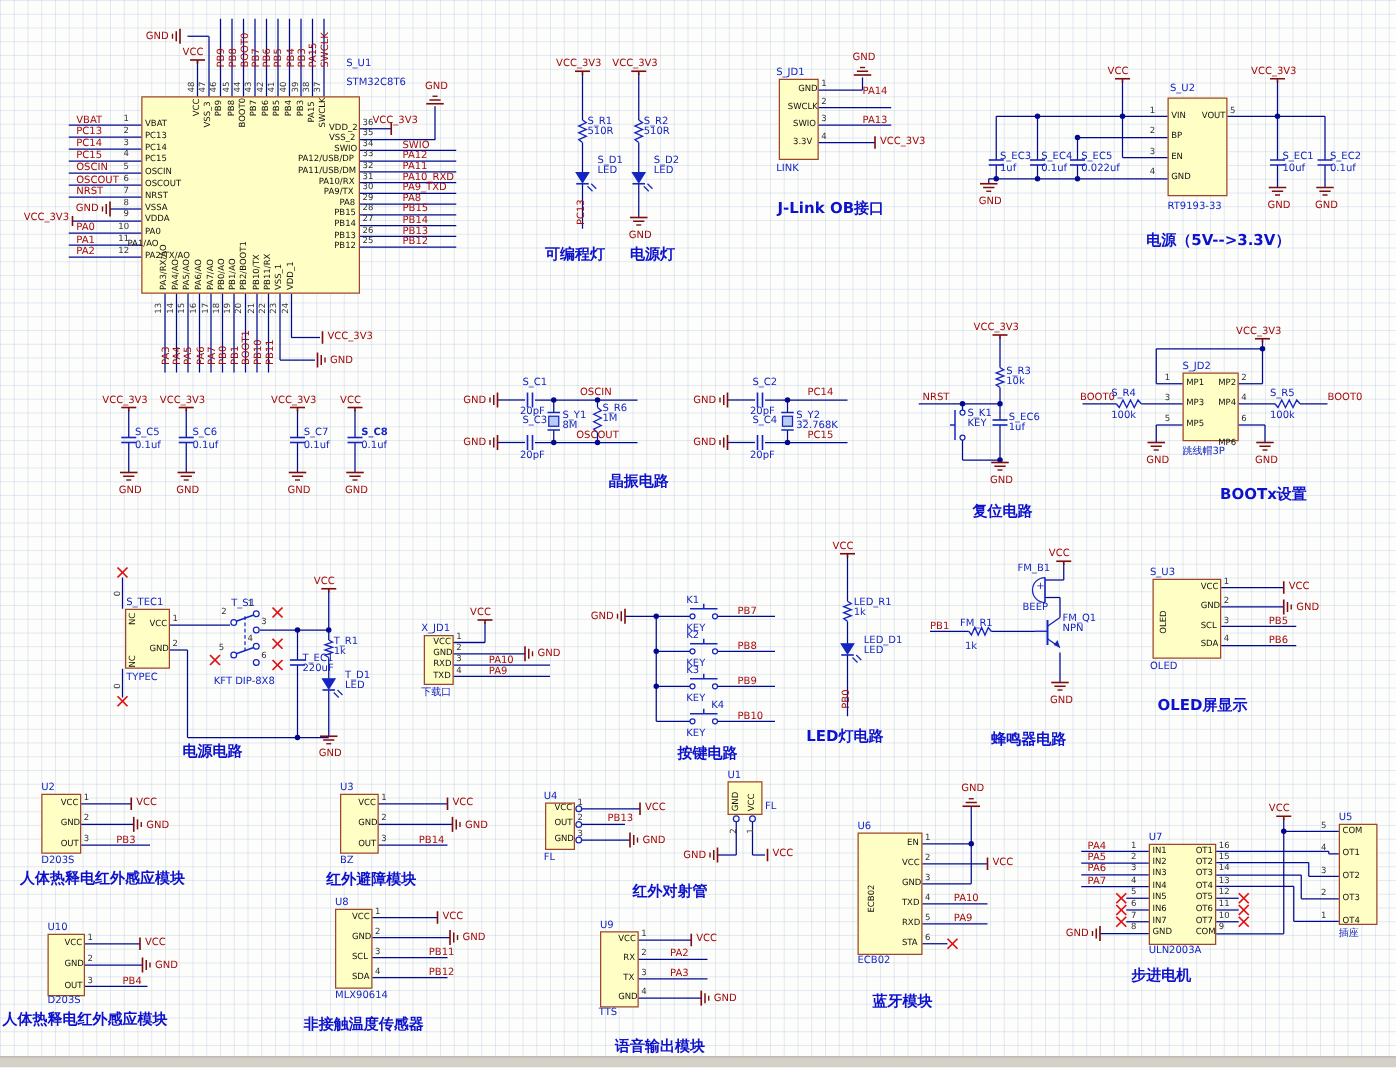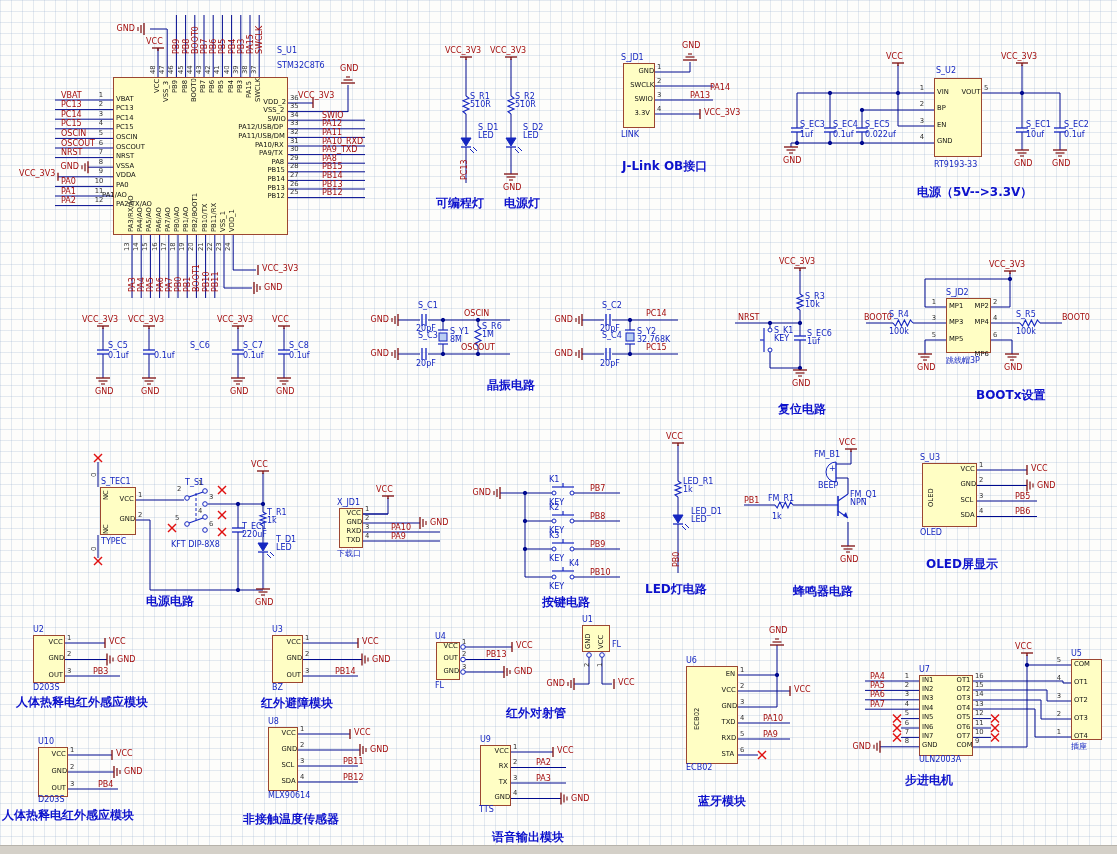--- a/index.html
+++ b/index.html
@@ -695,21 +695,21 @@
     <div class="t nm vt" style="left: 216px; top: 251px;">23</div>
     <div class="t pn vt" style="left: 229.2px; top: 232px;">VDD_1</div>
     <div class="t nm vt" style="left: 225.2px; top: 251px;">24</div>
     <div class="icbox" style="left: 623px; top: 63px; width: 32px; height: 65px;"></div>
     <div class="t ref" style="left: 621px; top: 53px;">S_JD1</div>
     <div class="t ref" style="left: 621px; top: 130px;">LINK</div>
     <div class="t pn" style="left: 638.55px; top: 67.5px;">GND</div>
     <div class="t nm" style="left: 657px; top: 63.5px;">1</div>
     <div class="t pn" style="left: 630.25px; top: 81.5px;">SWCLK</div>
     <div class="t nm" style="left: 657px; top: 77.5px;">2</div>
-    <div class="t r" style="left: 690px; top: 83px; margin-left: 20px;">PA14</div>
+    <div class="t r" style="left: 690px; top: 68px;">PA14</div>
     <div class="t pn" style="left: 634.4px; top: 95.5px;">SWIO</div>
     <div class="t nm" style="left: 657px; top: 91.5px;">3</div>
     <div class="t r" style="left: 690px; top: 90.5px;">PA13</div>
     <div class="t pn" style="left: 634.4px; top: 109.5px;">3.3V</div>
     <div class="t nm" style="left: 657px; top: 105.5px;">4</div>
     <div class="icbox" style="left: 934px; top: 78px; width: 48px; height: 79px;"></div>
     <div class="t ref" style="left: 936px; top: 66px;">S_U2</div>
     <div class="t ref" style="left: 934px; top: 160px;">RT9193-33</div>
     <div class="t pn" style="left: 937px; top: 88.5px;">VIN</div>
     <div class="t nm" style="left: 919.85px; top: 84.5px;">1</div>
@@ -982,25 +982,25 @@
     <div class="t r" style="left: 738px; top: 313px;">NRST</div>
     <div class="t r" style="left: 864px; top: 313px;">BOOT0</div>
     <div class="t r" style="left: 1062px; top: 313px;">BOOT0</div>
     <div class="t r" style="left: 744px; top: 496px;">PB1</div>
     <div class="t r" style="left: 590px; top: 484px;">PB7</div>
     <div class="t r" style="left: 590px; top: 512px;">PB8</div>
     <div class="t r" style="left: 590px; top: 540px;">PB9</div>
     <div class="t r" style="left: 590px; top: 568px;">PB10</div>
     <div class="t b" style="left: 108px; top: 341px;">S_C5</div>
     <div class="t b" style="left: 108px; top: 351px;">0.1uf</div>
-    <div class="t b" style="left: 154px; top: 341px; padding-left: 36px;">S_C6</div>
+    <div class="t b" style="left: 154px; top: 341px;">S_C6</div>
     <div class="t b" style="left: 154px; top: 351px;">0.1uf</div>
     <div class="t b" style="left: 243px; top: 341px;">S_C7</div>
     <div class="t b" style="left: 243px; top: 351px;">0.1uf</div>
-    <div class="t b" style="left: 289px; top: 341px;">S_C8</div>
+    <div class="t b" style="left: 289px; top: 341px; font-weight: bold;">S_C8</div>
     <div class="t b" style="left: 289px; top: 351px;">0.1uf</div>
     <div class="t b" style="left: 470px; top: 92px;">S_R1</div>
     <div class="t b" style="left: 470px; top: 100px;">510R</div>
     <div class="t b" style="left: 515px; top: 92px;">S_R2</div>
     <div class="t b" style="left: 515px; top: 100px;">510R</div>
     <div class="t b" style="left: 478px; top: 123px;">S_D1</div>
     <div class="t b" style="left: 478px; top: 131px;">LED</div>
     <div class="t b" style="left: 523px; top: 123px;">S_D2</div>
     <div class="t b" style="left: 523px; top: 131px;">LED</div>
     <div class="t b" style="left: 418px; top: 301px;">S_C1</div>

